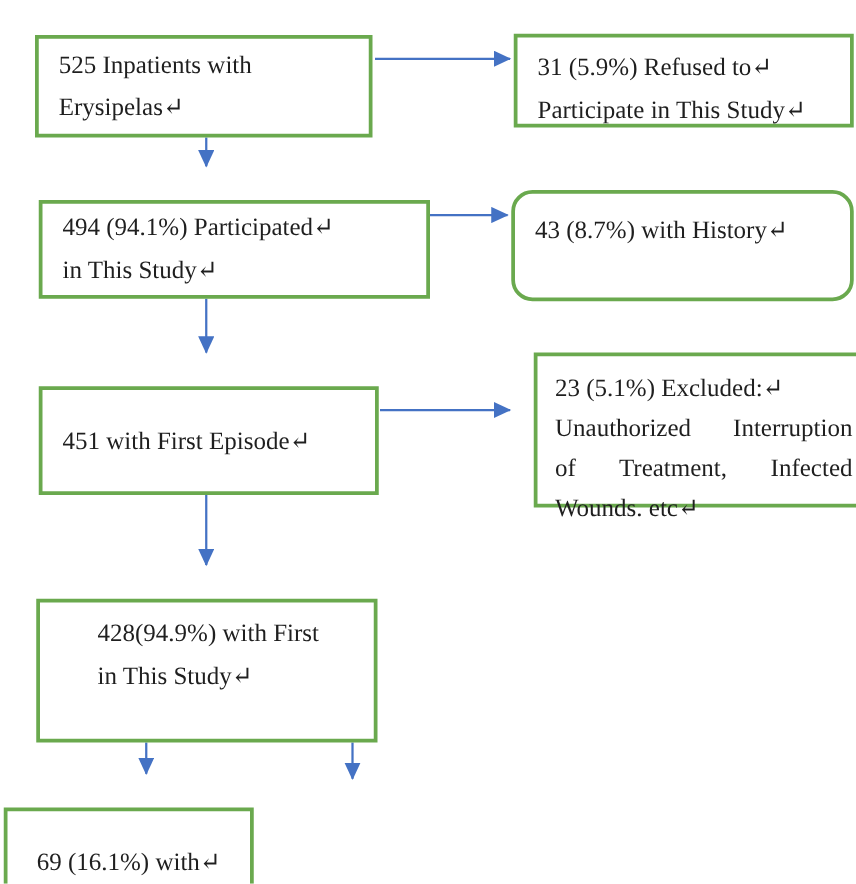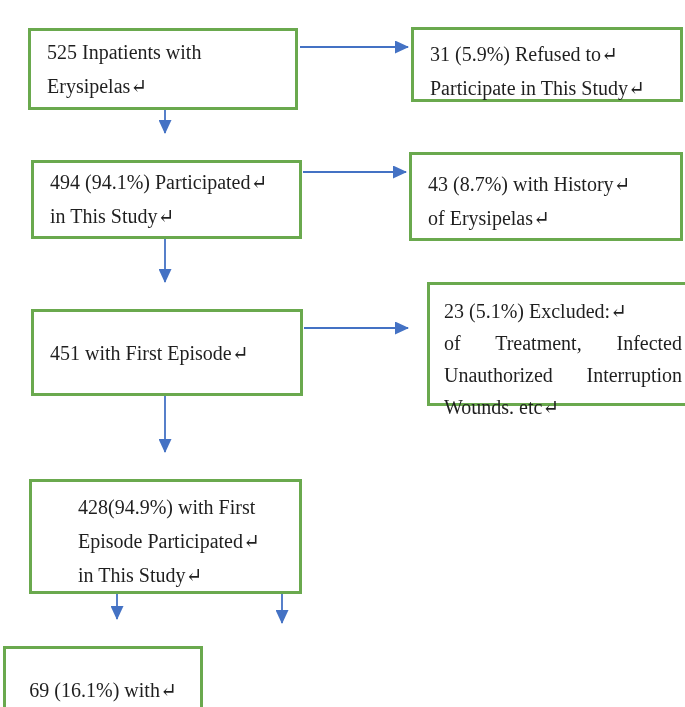--- a/index.html
+++ b/index.html
@@ -67,44 +67,42 @@
   <div class="fbox" style="left:28px; top:4px; width:270px; height:82px; padding-top:4px;">
     <div class="ln">525 Inpatients with</div>
     <div class="ln">Erysipelas↵</div>
   </div>
 
   <div class="fbox" style="left:411px; top:3px; width:272px; height:75px; padding-top:7px;">
     <div class="ln">31 (5.9%) Refused to↵</div>
     <div class="ln">Participate in This Study↵</div>
   </div>
 
-  <div class="fbox" style="left:31px; top:136px; width:271px; height:79px; padding-top:2px;">
+  <div class="fbox" style="left:31px; top:136px; width:313px; height:79px; padding-top:2px;">
     <div class="ln">494 (94.1%) Participated↵</div>
     <div class="ln">in This Study↵</div>
   </div>
 
-  <div class="fbox" style="left:409px; top:128px; width:274px; height:89px; padding-top:12px;">
+  <div class="fbox" style="left:409px; top:128px; width:274px; height:89px; padding-top:12px;border-radius:17px;">
     <div class="ln">43 (8.7%) with History↵</div>
-    <div class="ln">of Erysipelas↵</div>
   </div>
 
   <div class="fbox vcenter" style="left:31px; top:285px; width:272px; height:87px;">
     <div class="ln">451 with First Episode↵</div>
   </div>
 
   <div class="fbox wrapbox" style="left:427px; top:258px; width:272px; height:124px; padding:10px 14px 12px 14px; line-height:32px;">
     <div class="ln">23 (5.1%) Excluded:↵</div>
+    <div class="ln jl">Unauthorized Interruption</div>
     <div class="ln jl">of Treatment, Infected</div>
-    <div class="ln jl">Unauthorized Interruption</div>
     <div class="ln">Wounds. etc↵</div>
   </div>
 
   <div class="fbox" style="left:29px; top:455px; width:273px; height:115px; padding-top:8px;padding-left:46px;">
     <div class="ln">428(94.9%) with First</div>
-    <div class="ln">Episode Participated↵</div>
     <div class="ln">in This Study↵</div>
   </div>
 
   <div class="fbox center" style="left:3px; top:622px; width:200px; height:81px; padding-top:24px;">
     <div class="ln">69 (16.1%) with↵</div>
     <div class="ln">Recurrence↵</div>
   </div>
 
 
 </div>

